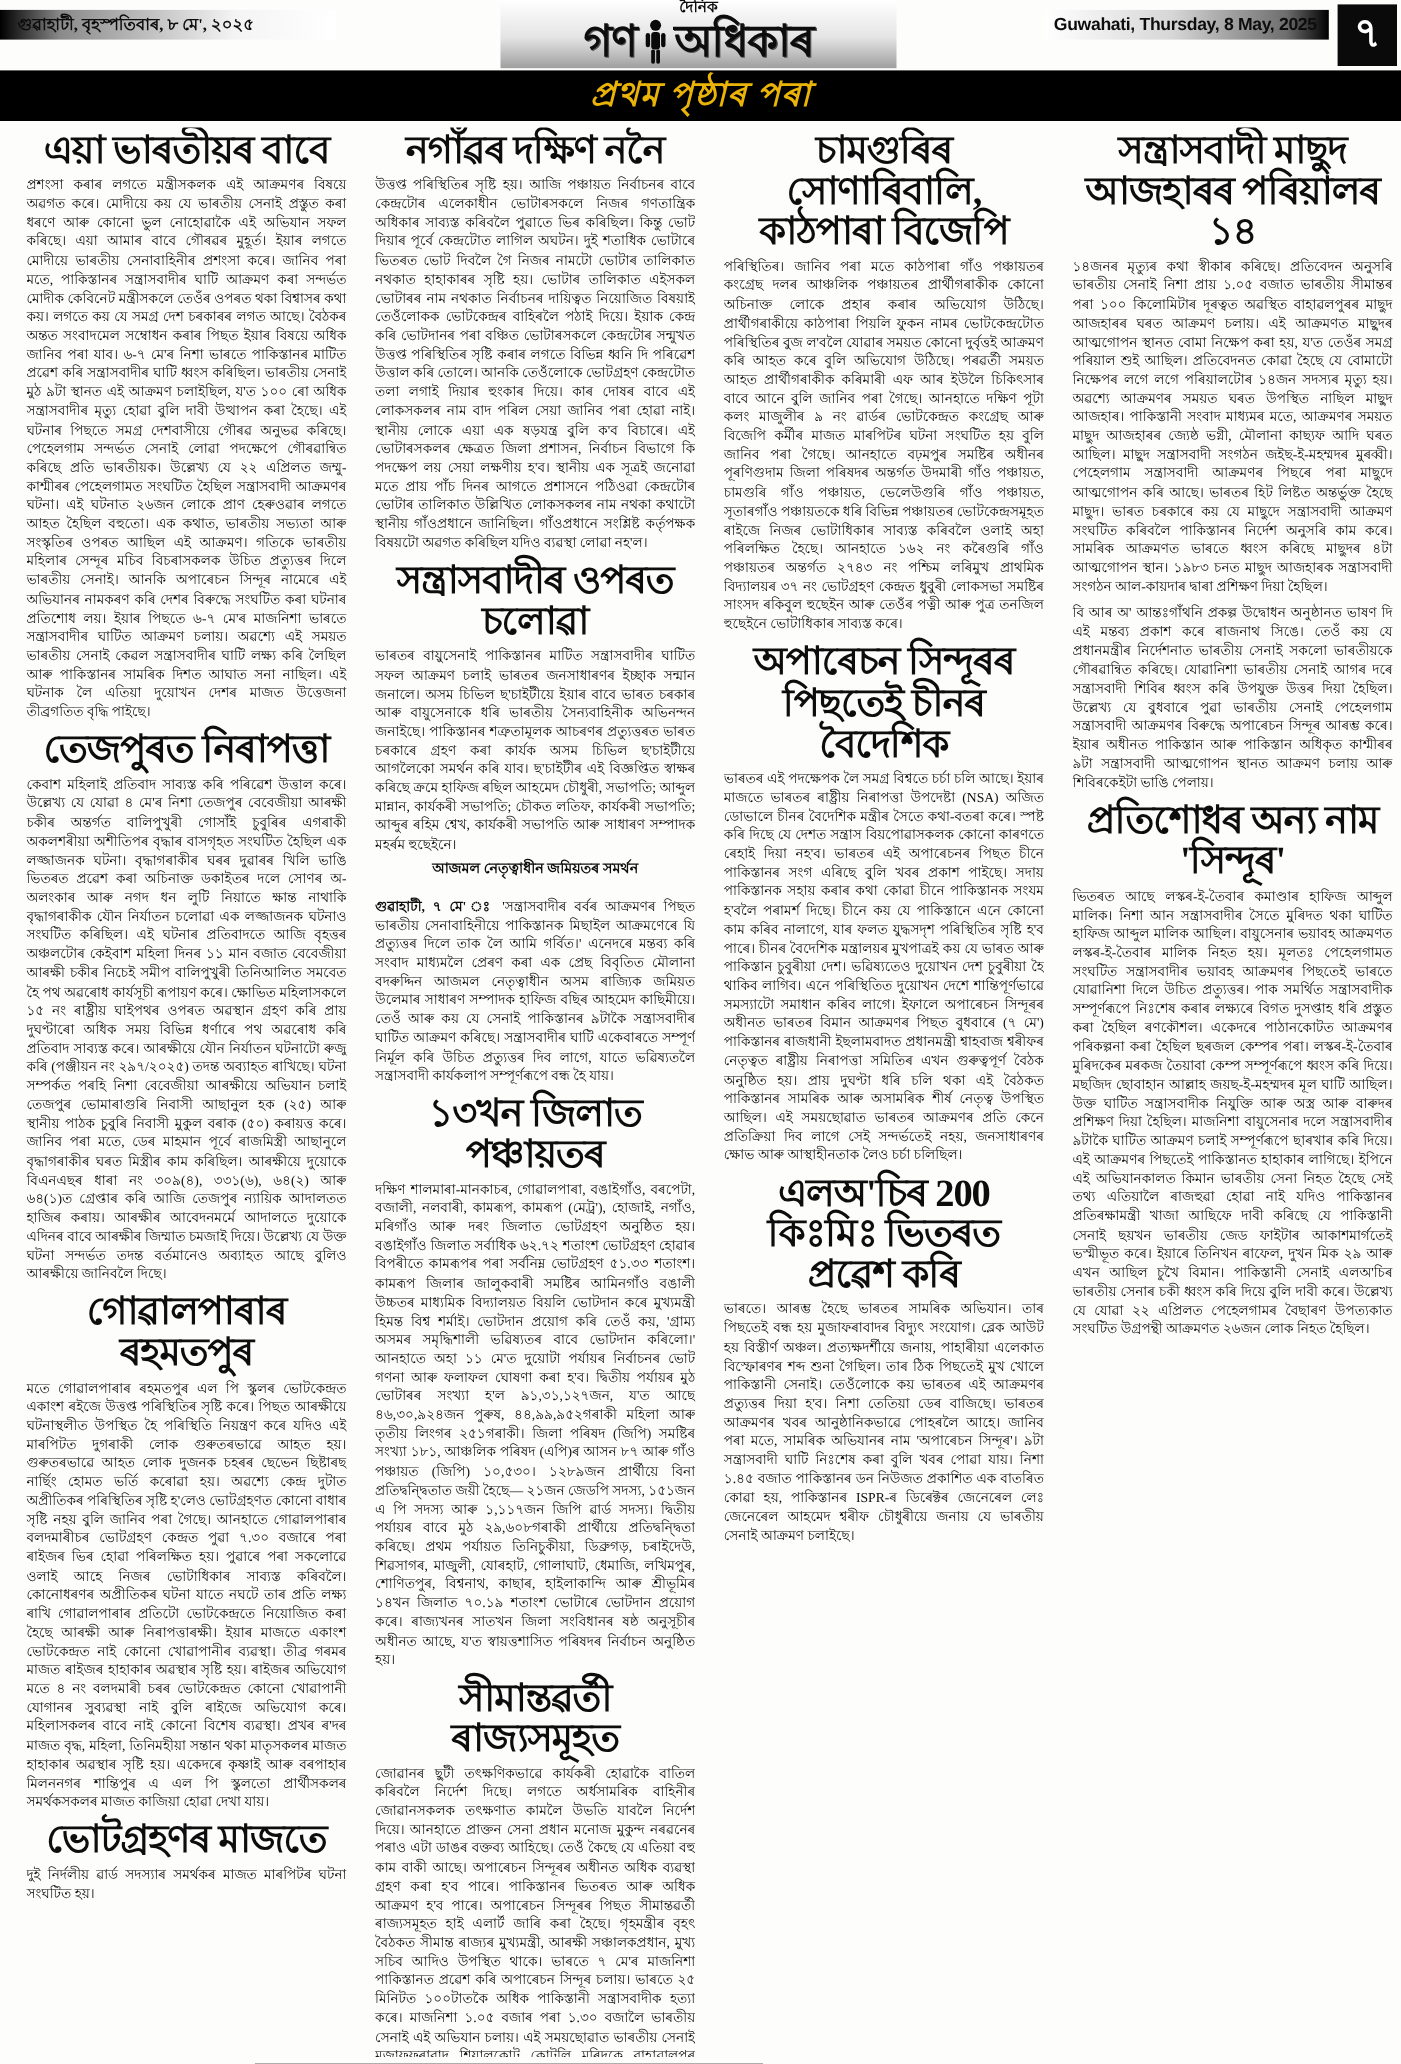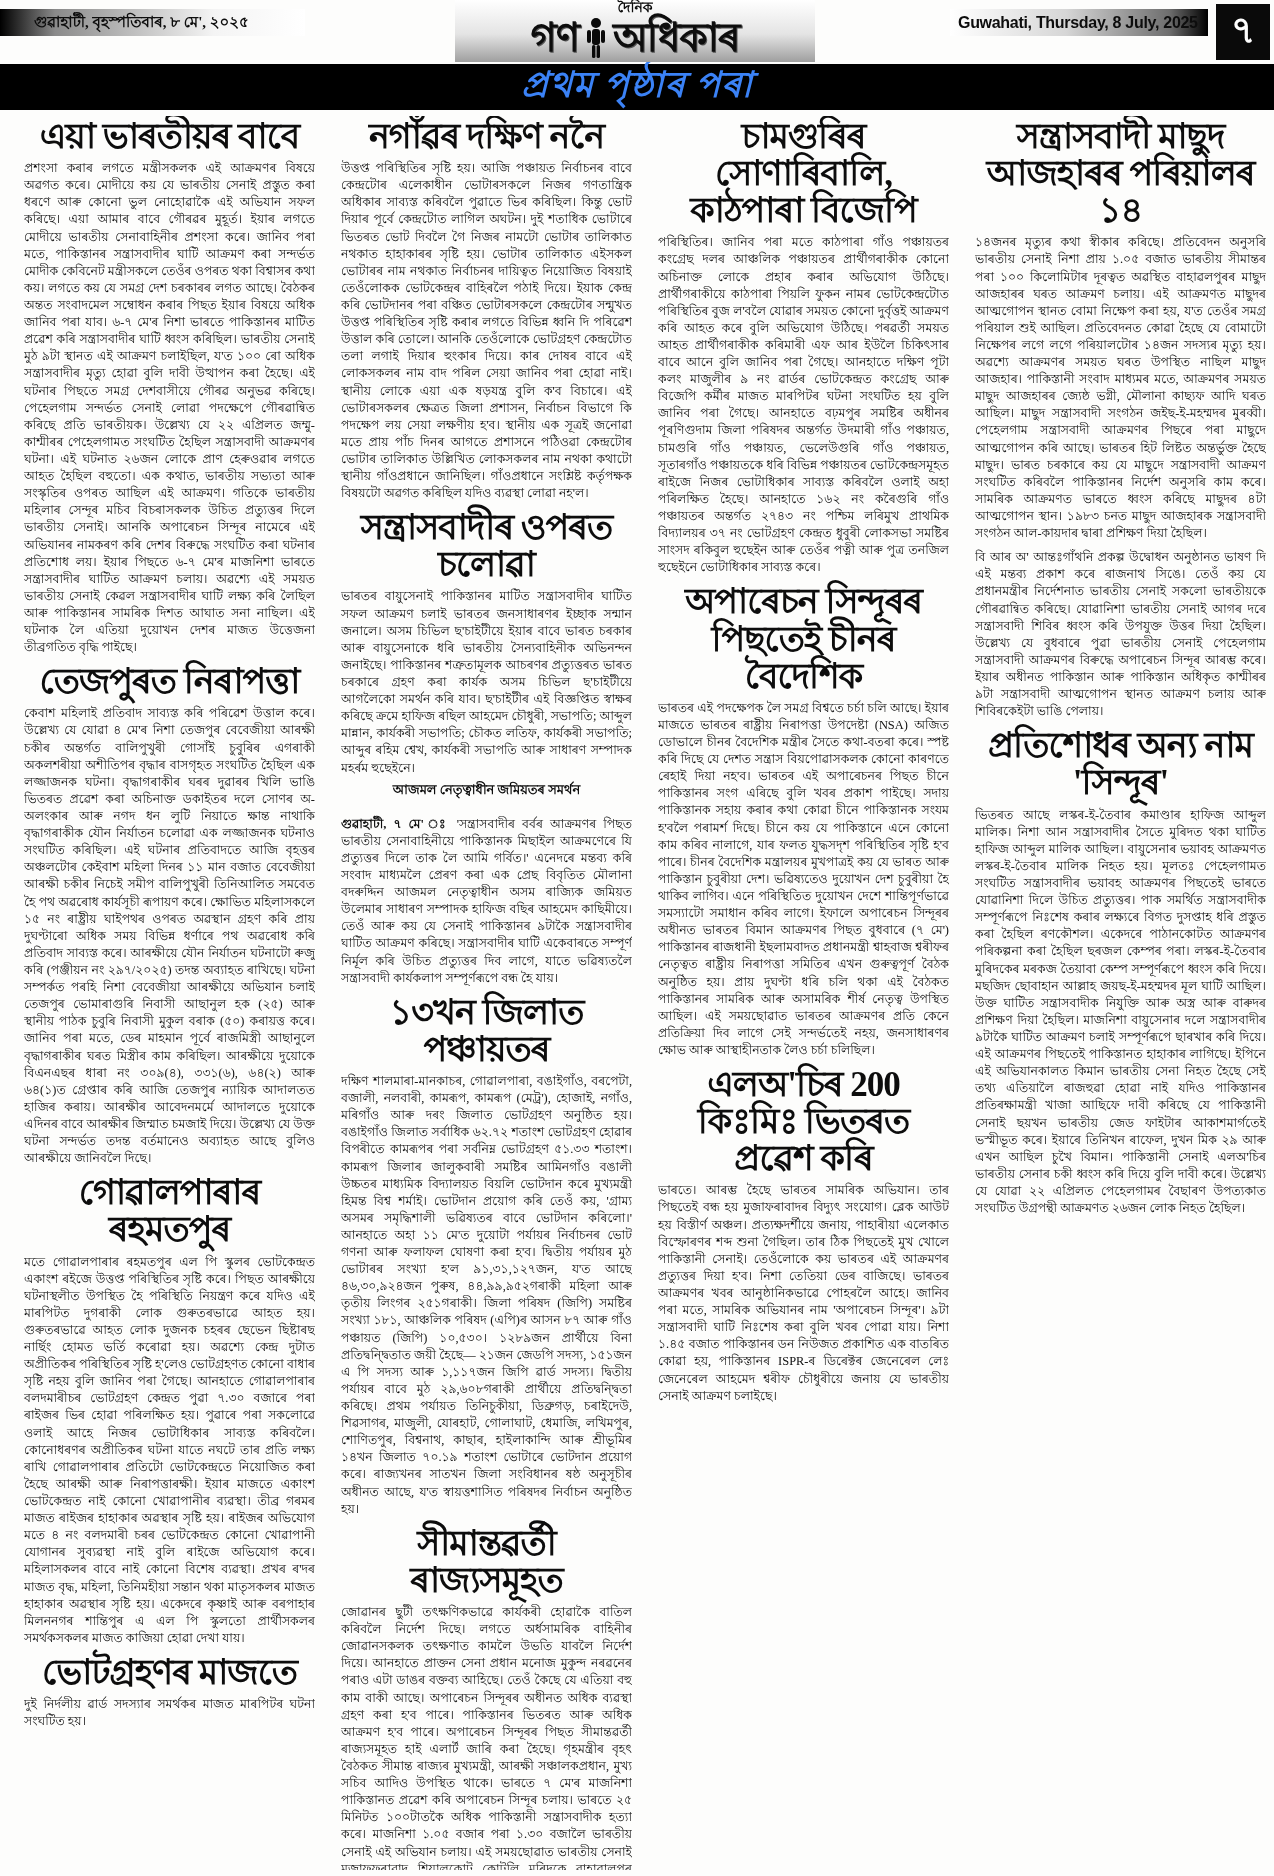--- a/index.html
+++ b/index.html
@@ -7,21 +7,21 @@
   .page{
     position:relative;width:1274px;height:1876px;margin:0 auto;background:#fdfdfc;
     font-family:"Liberation Serif","DejaVu Serif",serif;color:#0d0d0d;overflow:hidden;
     box-sizing:border-box;
   }
   
   .header{position:relative;height:64px;}
   .date-bar{position:absolute;top:9px;height:27px;display:flex;align-items:center;box-sizing:border-box;}
   .date-bar.left{
     left:0;width:305px;background:linear-gradient(90deg,#000 0%,#8a8a8a 18%,#f4f4f4 70%,#ffffff 100%);
-    padding-left:34px;font-weight:bold;font-size:15px;
+    padding-left:16px;font-weight:bold;font-size:15px;
   }
   .date-bar.right{
     right:66px;width:258px;background:linear-gradient(90deg,#ffffff 0%,#d6d6d6 45%,#6e6e6e 85%,#000 100%);
     padding-left:8px;font-family:"Liberation Sans","DejaVu Sans",sans-serif;
     font-weight:bold;font-size:16px;letter-spacing:-0.3px;
   }
   .masthead{
     position:absolute;left:455px;top:0;width:360px;height:62px;text-align:center;
     background:linear-gradient(180deg,#ffffff 0%,#e4e4e4 55%,#9f9f9f 100%);
   }
@@ -30,22 +30,22 @@
   .masthead .title{
     font-size:40px;font-weight:900;letter-spacing:-1px;line-height:40px;
     text-shadow:1px 1px 0 #555;
   }
   .page-num{
     position:absolute;right:4px;top:4px;width:54px;height:56px;background:#0a0a0a;color:#fff;
     display:flex;align-items:center;justify-content:center;font-size:38px;font-weight:bold;
   }
   
   .banner{
-    height:46px;background:#000;color:#3b82f6;display:flex;align-items:center;justify-content:center;
-    font-size:36px;font-weight:bold;font-style:italic;letter-spacing:1px;
+    height:46px;background:#000;color:#eab308;display:flex;align-items:center;justify-content:center;
+    font-size:31px;font-weight:bold;font-style:italic;letter-spacing:1px;
   }
   
   .content{
     display:flex;gap:26px;padding:6px 8px 0 24px;height:1760px;overflow:hidden;box-sizing:border-box;
   }
   .col{flex:1 1 0;min-width:0;overflow:hidden;}
   .article{margin-bottom:7px;}
   .headline{
     margin:2px 0 5px 0;text-align:center;font-weight:bold;
     font-size:35px;line-height:1.06;letter-spacing:-1px;
@@ -81,21 +81,21 @@
             <rect x="18" y="13" width="4" height="13" rx="2" fill="#0a0a0a"></rect>
             <rect x="9" y="28" width="3.4" height="13" rx="1.6" fill="#0a0a0a"></rect>
             <rect x="13.6" y="28" width="3.4" height="13" rx="1.6" fill="#0a0a0a"></rect>
           </svg>
         </span>
         <span class="title">অধিকাৰ</span>
       </div>
     </div>
 
     <div class="date-bar right">
-      <span>Guwahati, Thursday, 8 July, 2025</span>
+      <span>Guwahati, Thursday, 8 May, 2025</span>
     </div>
 
     <div class="page-num">
       <span>৭</span>
     </div>
   </div>
 
   <div class="banner">
     <span>প্ৰথম পৃষ্ঠাৰ পৰা</span>
   </div>

